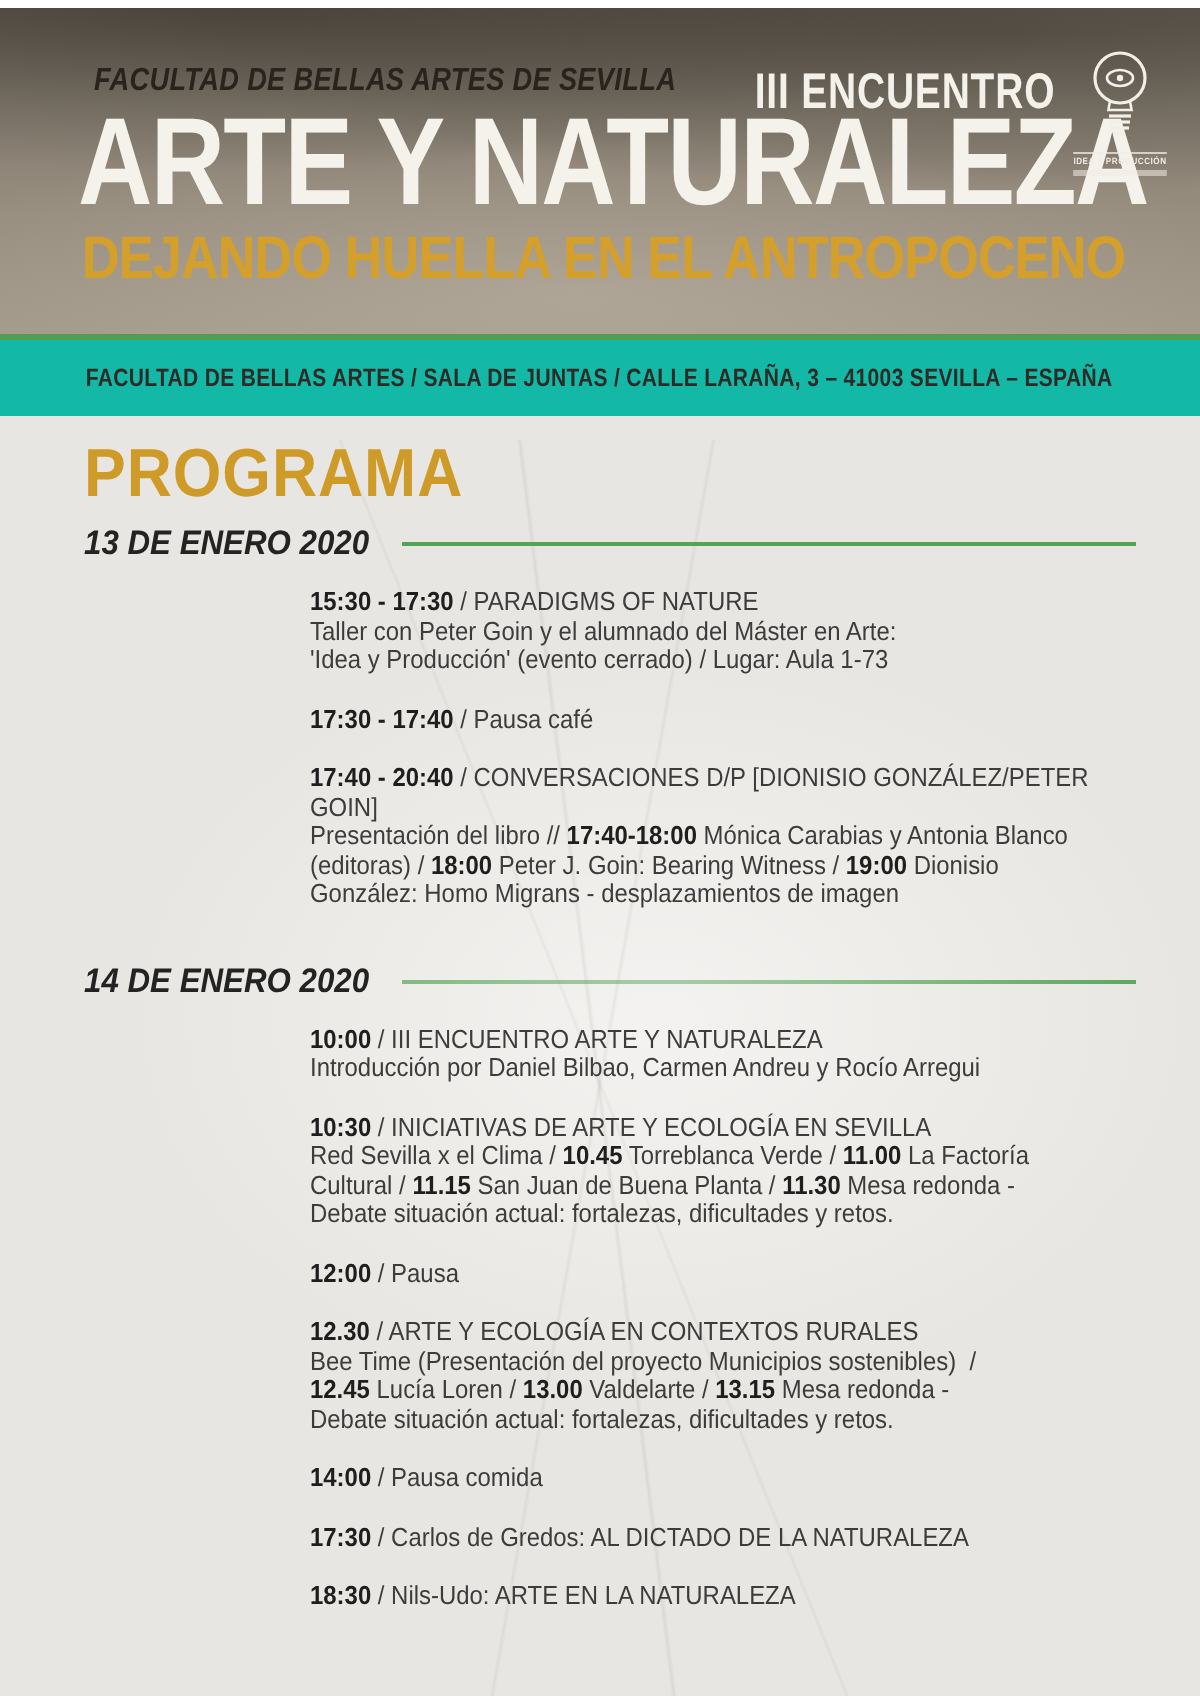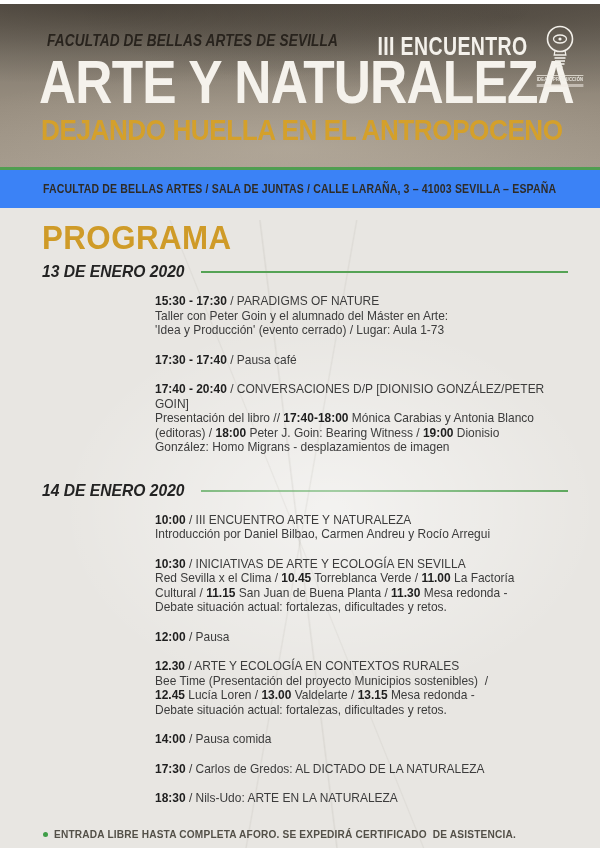--- a/index.html
+++ b/index.html
@@ -24,21 +24,21 @@
   .subtitle { position:absolute; left:41px; top:109px; font-size:30px; font-weight:bold; color:#d4a02b;
     letter-spacing:-0.5px; transform:scaleX(0.87); transform-origin:left top; white-space:nowrap; }
   .bulb { position:absolute; right:14px; top:20px; width:52px; text-align:center; }
   .bulb-caption { margin-top:1px; font-size:4.5px; font-weight:bold; color:#efece5; letter-spacing:0.3px;
     border-top:1px solid rgba(240,236,228,0.75); border-bottom:3px solid rgba(240,236,228,0.55);
     padding:1px 0 1px 0; line-height:1.3; white-space:nowrap; transform:scaleX(0.9); transform-origin:center; }
 
   .green-rule { width:600px; height:3px; background:#4f9e51; }
 
   
-  .venue { width:600px; height:38px; background:#3b82f6; display:flex; align-items:center; justify-content:center; }
+  .venue { width:600px; height:38px; background:#14b8a6; display:flex; align-items:center; justify-content:center; }
   .venue span { font-size:12.5px; font-weight:bold; color:#2e2b26; letter-spacing:0.2px; white-space:nowrap;
     transform:scaleX(0.84); transform-origin:center; }
 
   
   .content { position:relative; width:600px; height:644px; background:#e8e6e2; }
   .content::before { content:""; position:absolute; inset:0; pointer-events:none;
     background:
       linear-gradient(83deg, transparent 49.7%, rgba(130,125,112,0.12) 49.9%, transparent 50.15%),
       linear-gradient(100deg, transparent 49.8%, rgba(130,125,112,0.10) 50%, transparent 50.2%),
       linear-gradient(68deg, transparent 49.85%, rgba(130,125,112,0.09) 50%, transparent 50.15%),
@@ -129,18 +129,14 @@
 </span><span class="b">12.45</span><span> Lucía Loren / </span><span class="b">13.00</span><span> Valdelarte / </span><span class="b">13.15</span><span> Mesa redonda -
 Debate situación actual: fortalezas, dificultades y retos.</span></p>
             <p class="event"><span class="b">14:00</span><span> / Pausa comida</span></p>
             <p class="event"><span class="b">17:30</span><span> / Carlos de Gredos: AL DICTADO DE LA NATURALEZA</span></p>
             <p class="event"><span class="b">18:30</span><span> / Nils-Udo: ARTE EN LA NATURALEZA</span></p>
           </div>
         </section>
       </div>
   </main>
 
-  <footer class="note">
-    <span class="dot"></span>
-    <span class="txt">ENTRADA LIBRE HASTA COMPLETA AFORO. SE EXPEDIRÁ CERTIFICADO  DE ASISTENCIA.</span>
-  </footer>
 
 </div>
 
 </body></html>

